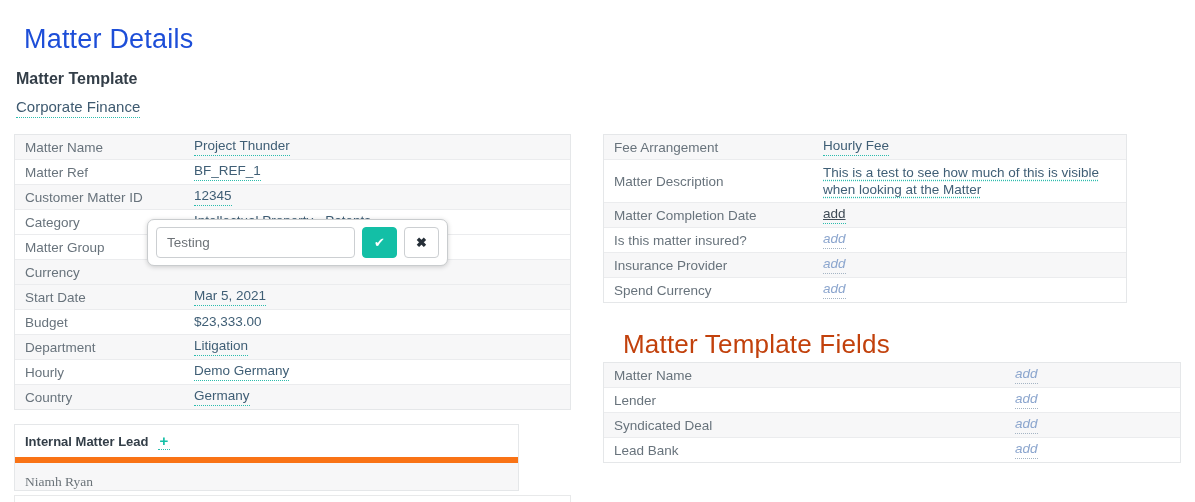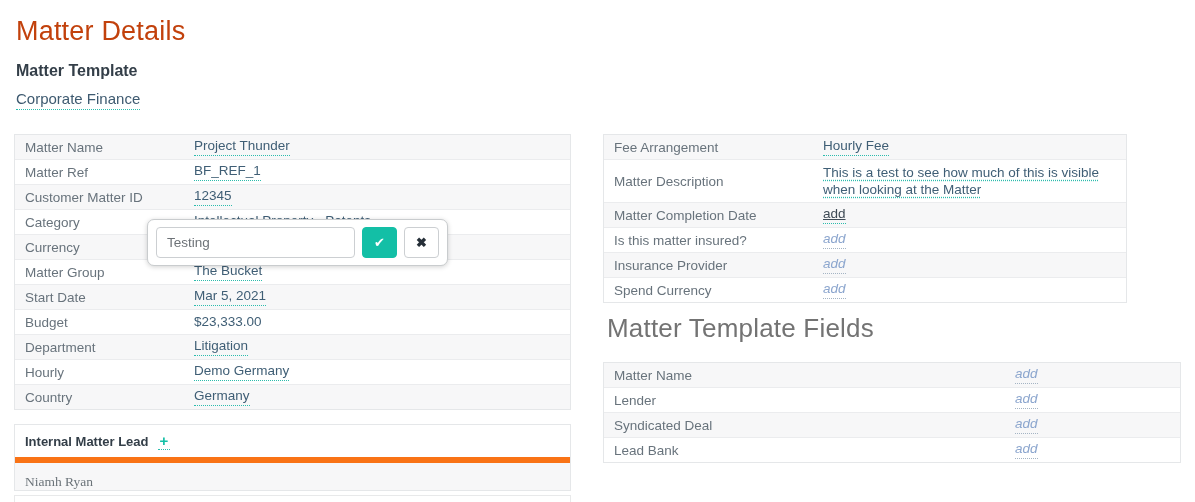--- a/index.html
+++ b/index.html
@@ -4,21 +4,21 @@
 <style>
   html,body{margin:0;padding:0;}
   body{
     width:1195px;height:502px;position:relative;overflow:hidden;
     background:#ffffff;
     font-family:"Liberation Sans", sans-serif;
     -webkit-font-smoothing:antialiased;
   }
   
   .page-header{position:absolute;left:16px;top:16px;}
-  .page-title{font-size:27px;font-weight:300;color:#c2410c;margin:0;letter-spacing:.2px;}
+  .page-title{font-size:27px;font-weight:300;color:#1d4ed8;margin:8px;letter-spacing:.2px;}
   .tpl-label{margin-top:15px;font-size:16px;font-weight:700;color:#333e48;}
   .tpl-link{display:inline-block;margin-top:10px;font-size:15px;color:#3e5a70;
     border-bottom:1px dotted #2cbcad;padding-bottom:2px;cursor:pointer;}
   
   .tbl{position:absolute;border:1px solid #e5e7e9;background:#fff;box-sizing:border-box;}
   .trow{display:flex;align-items:center;min-height:24px;border-top:1px solid #ebecee;
     font-size:13.5px;background:#fff;}
   .trow:first-child{border-top:none;}
   .trow.alt{background:#f7f7f8;}
   .lcell{flex:0 0 auto;padding-left:10px;color:#68737c;box-sizing:border-box;}
@@ -41,31 +41,31 @@
     box-shadow:0 1px 5px rgba(0,0,0,.18);
     display:flex;align-items:center;padding:15px 8px;gap:7px;box-sizing:border-box;}
   .popup input{flex:0 0 150px;height:31px;border:1px solid #cccfd2;border-radius:4px;
     padding:0 10px;font-size:13.5px;color:#6d7277;box-sizing:border-box;outline:none;
     font-family:"Liberation Sans", sans-serif;}
   .btn{height:31px;width:60px;border-radius:4px;display:flex;align-items:center;
     justify-content:center;font-size:13px;cursor:pointer;box-sizing:border-box;}
   .btn-confirm{background:#13bfa6;border:1px solid #13bfa6;color:#fff;}
   .btn-cancel{background:#fff;border:1px solid #cccfd2;color:#262f38;font-weight:700;}
   
-  .lead-box{position:absolute;left:14px;top:424px;width:557px;border:1px solid #e5e7e9;
+  .lead-box{position:absolute;left:14px;top:424px;width:505px;border:1px solid #e5e7e9;
     box-sizing:border-box;background:#c2410c;}
   .lead-head{display:flex;align-items:center;height:32px;padding-left:10px;
     font-size:13px;font-weight:700;color:#333e48;background:#fff;}
   .lead-plus{margin-left:9px;color:#13bfa6;font-size:15px;font-weight:700;
     border-bottom:1px dotted #2cbcad;padding:0 2px 1px 2px;cursor:pointer;line-height:1;}
   .lead-row{display:flex;align-items:flex-end;height:27px;padding-left:10px;
     font-size:13.5px;color:#6b7379;background:#f7f7f8;border-top:6px solid #f97316;font-family:Liberation Serif, serif;}
   
   .section-title{position:absolute;left:607px;top:313px;font-size:26px;font-weight:300;
-    color:#737373;margin:0;letter-spacing:.2px;}
+    color:#c2410c;margin:16px;letter-spacing:.2px;}
   
   .stub{position:absolute;left:14px;top:495px;width:557px;height:12px;
     border:1px solid #e8e9ea;border-bottom:none;box-sizing:border-box;background:#fff;}
 </style>
 </head>
 <body>
 
 <div class="page-header">
   <h1 class="page-title">Matter Details</h1>
   <div class="tpl-label">Matter Template</div>
@@ -90,30 +90,30 @@
     <div class="vcell">
         <span class="editable">12345</span>
       </div>
   </div>
   <div class="trow">
     <div class="lcell">Category</div>
     <div class="vcell">
         <span class="editable">Intellectual Property - Patents</span>
       </div>
   </div>
+  <div class="trow">
+    <div class="lcell">Matter Group</div>
+    <div class="vcell">
+        <span class="editable">The Bucket</span>
+      </div>
+  </div>
   <div class="trow alt">
     <div class="lcell">Currency</div>
     <div class="vcell">
         <span class="plain-val"></span>
-      </div>
-  </div>
-  <div class="trow">
-    <div class="lcell">Matter Group</div>
-    <div class="vcell">
-        <span class="editable">The Bucket</span>
       </div>
   </div>
   <div class="trow alt">
     <div class="lcell">Start Date</div>
     <div class="vcell">
         <span class="editable">Mar 5, 2021</span>
       </div>
   </div>
   <div class="trow">
     <div class="lcell">Budget</div>

